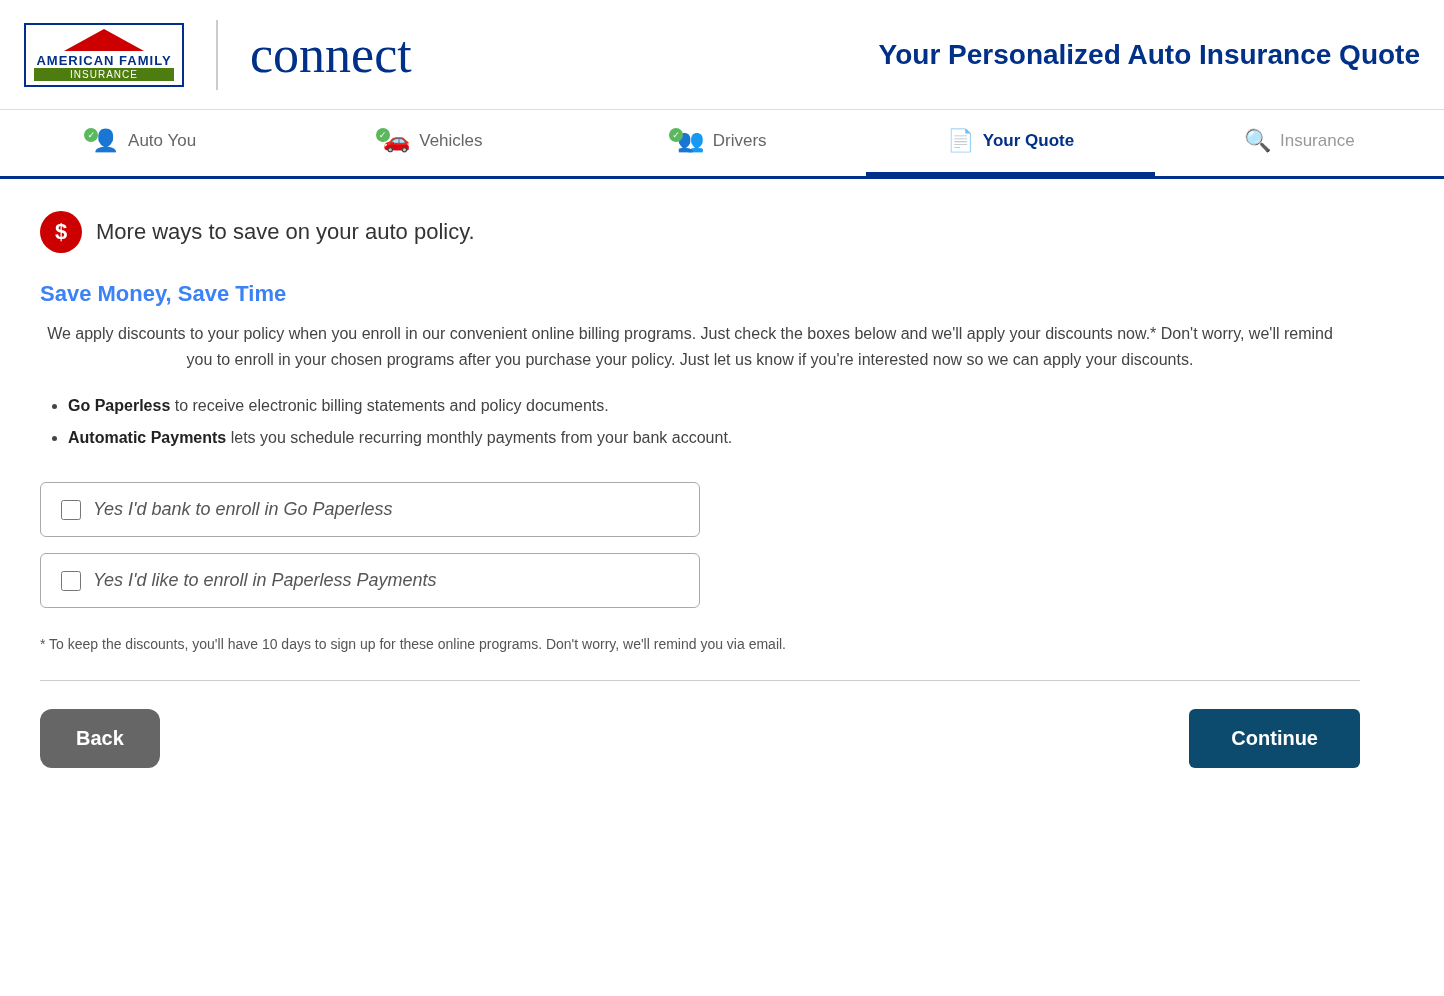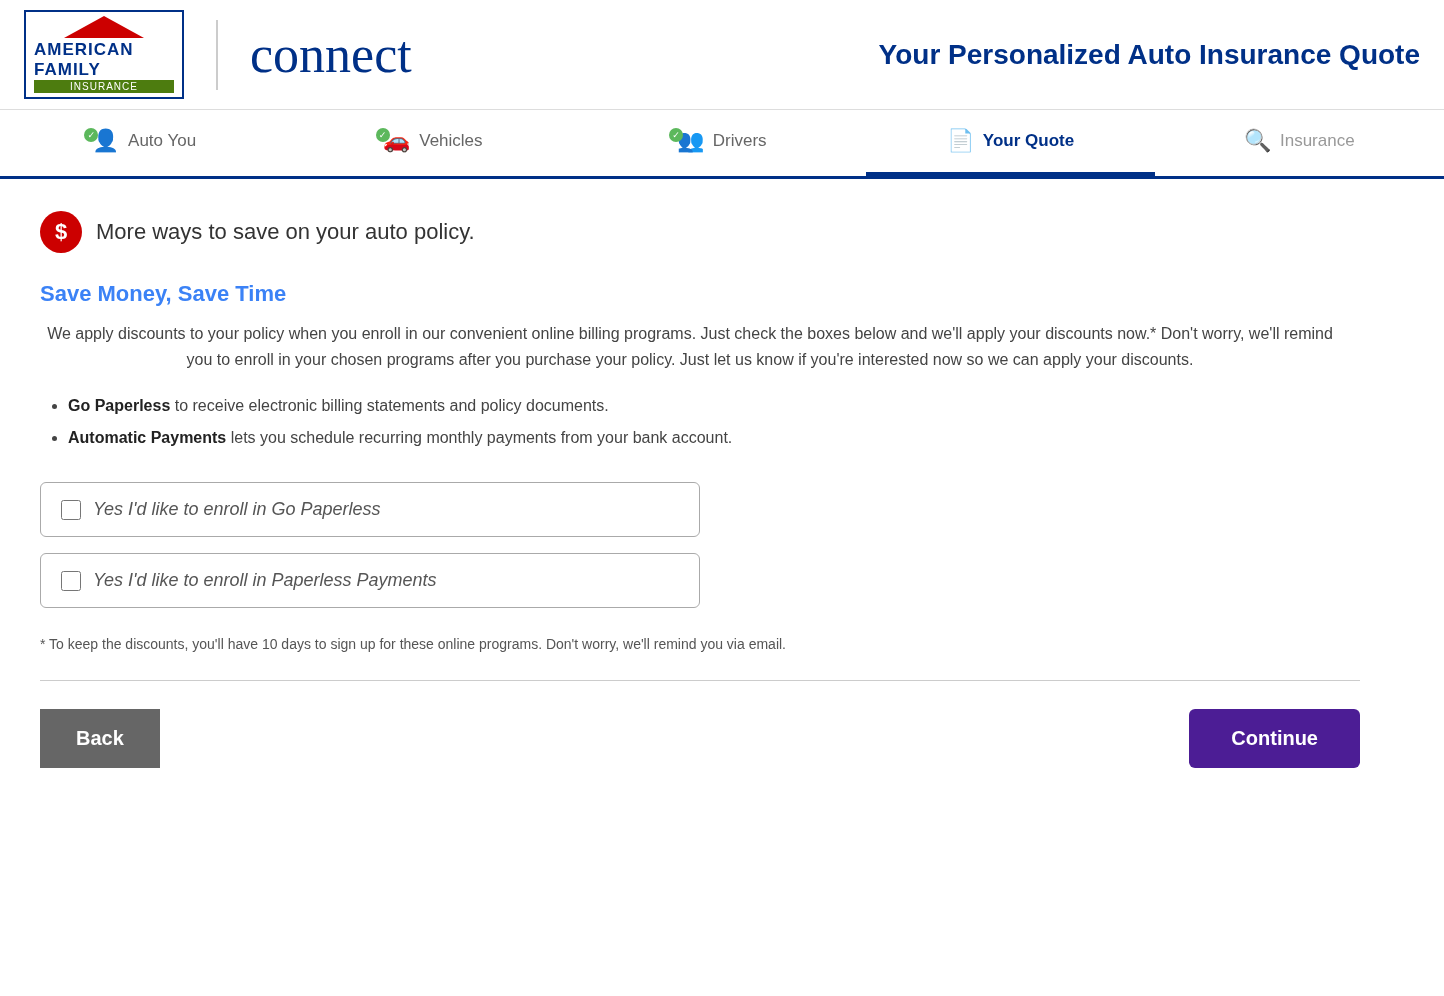--- a/index.html
+++ b/index.html
@@ -28,21 +28,21 @@
     }
     .logo-roof {
       width: 0;
       height: 0;
       border-left: 40px solid transparent;
       border-right: 40px solid transparent;
       border-bottom: 22px solid #cc0000;
       margin-bottom: 2px;
     }
     .logo-text-top {
-      font-size: 17px;
+      font-size: 13px;
       font-weight: bold;
       color: #003087;
       letter-spacing: 1px;
     }
     .logo-text-middle {
       font-size: 10px;
       font-weight: normal;
       color: #fff;
       background: #4d7c0f;
       padding: 1px 8px;
@@ -225,26 +225,26 @@
       display: flex;
       justify-content: space-between;
       padding: 0 0 32px;
     }
     .btn-back {
       background: #666;
       color: white;
       border: none;
       padding: 18px 36px;
       font-size: 20px;
-      border-radius: 0;
+      border-radius: 12px;
       cursor: pointer;
       font-weight: bold;
     }
     .btn-continue {
-      background: #4c1d95;
+      background: #0c4a6e;
       color: white;
       border: none;
       padding: 18px 42px;
       font-size: 20px;
       border-radius: 6px;
       cursor: pointer;
       font-weight: bold;
     }
   </style>
 </head>
@@ -314,21 +314,21 @@
       <li>
         <strong>Automatic Payments</strong>
         <span> lets you schedule recurring monthly payments from your bank account.</span>
       </li>
     </ul>
   </div>
 
   <div class="checkbox-options">
     <label class="checkbox-label">
       <input type="checkbox" style="">
-      <span>Yes I'd like to enroll in Go Paperless</span>
+      <span>Yes I'd bank to enroll in Go Paperless</span>
     </label>
     <label class="checkbox-label">
       <input type="checkbox" style="">
       <span>Yes I'd like to enroll in Paperless Payments</span>
     </label>
   </div>
 
   <div class="disclaimer">* To keep the discounts, you'll have 10 days to sign up for these online programs. Don't worry, we'll remind you via email.</div>
 
   <hr class="divider">

